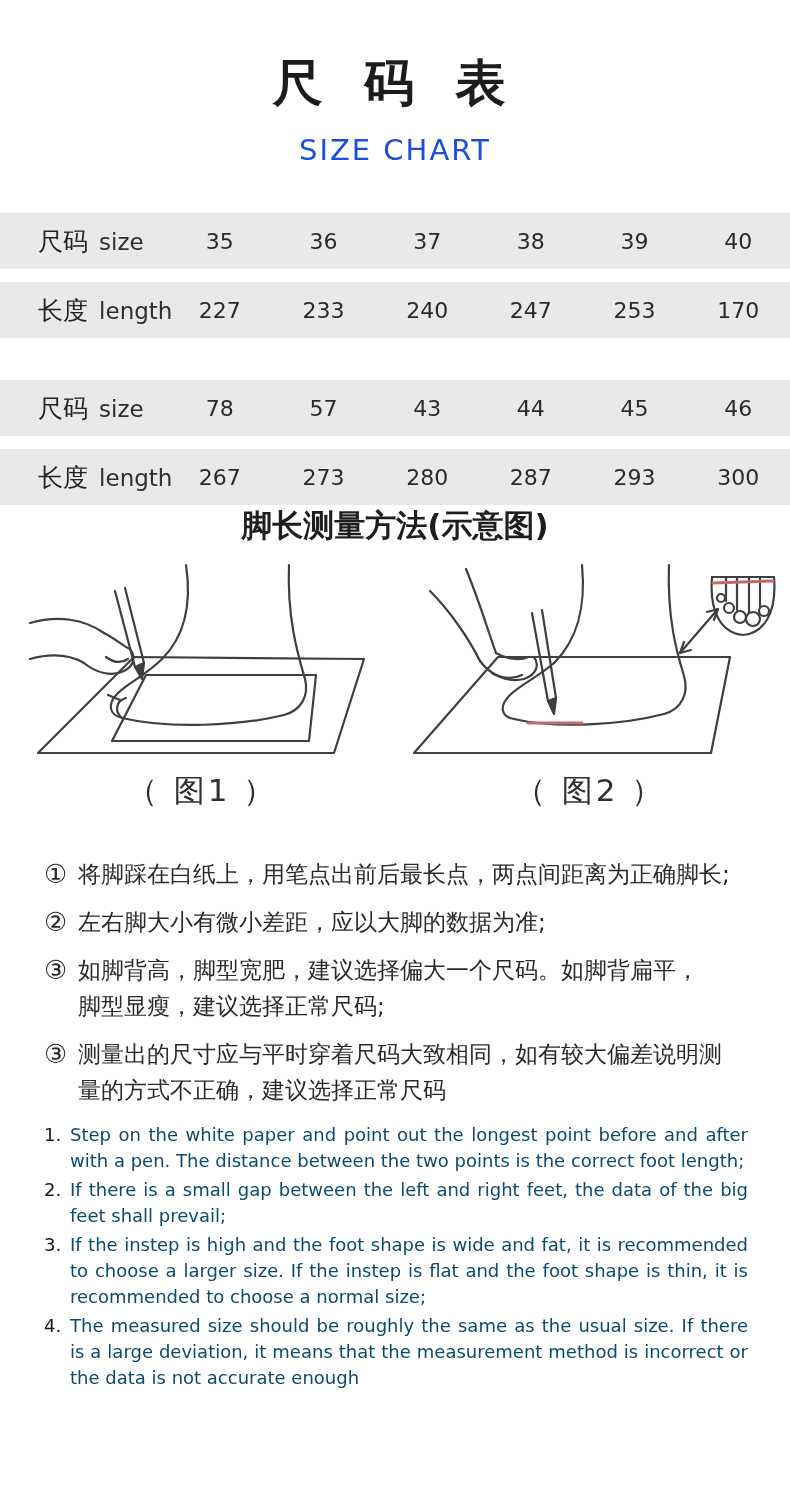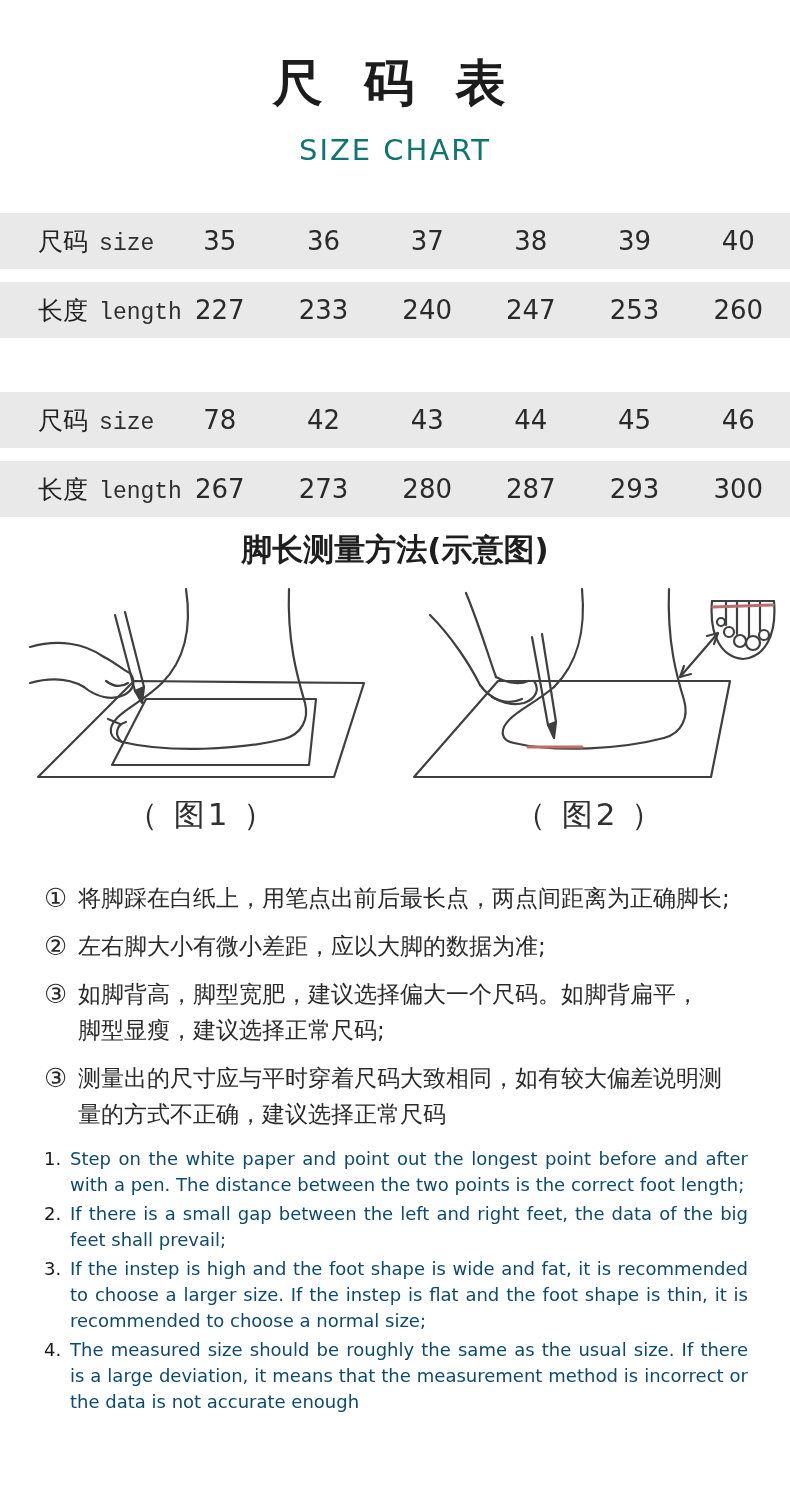--- a/index.html
+++ b/index.html
@@ -3,31 +3,31 @@
 <meta charset="utf-8">
 <style>
   * { margin:0; padding:0; box-sizing:border-box; }
   html,body { background:#ffffff; }
   body { font-family:"DejaVu Sans","Liberation Sans",sans-serif; color:#262626; }
   .page { width:790px; height:1500px; margin:0 auto; background:#ffffff; overflow:hidden; }
 
   
   .title-block { text-align:center; padding-top:50px; }
   .title-cn { font-size:50px; font-weight:bold; letter-spacing:12px; color:#1c1c1c; }
-  .title-en { font-size:29px; letter-spacing:2px; color:#0f766e; margin-top:16px; font-weight:normal; }
+  .title-en { font-size:29px; letter-spacing:2px; color:#1d4ed8; margin-top:16px; font-weight:normal; }
 
   
   .tables { margin-top:46px; }
   .trow { display:flex; align-items:center; background:#e9e9e9; height:56px; margin-bottom:13px; }
-  .trow.last { margin-bottom:12px; }
+  .trow.last { margin-bottom:0; }
   .table-spacer { height:42px; }
   .tlabel { width:168px; padding-left:38px; white-space:nowrap; }
   .tlabel .cn { font-size:25px; font-weight:normal; color:#222; }
-  .tlabel .en { font-size:23px; color:#2e2e2e; margin-left:6px;font-family:Liberation Mono, monospace; }
-  .tcell { flex:1; text-align:center; font-size:26px; color:#2a2a2a; }
+  .tlabel .en { font-size:23px; color:#2e2e2e; margin-left:6px; }
+  .tcell { flex:1; text-align:center; font-size:22px; color:#2a2a2a; }
 
   
   .measure-head { text-align:center; }
   .mh-cn { font-size:31px; font-weight:bold; color:#1e1e1e; }
   .mh-en { font-size:24px; color:#2e2e2e; margin-top:9px; font-weight:normal; }
 
   .figures { display:flex; justify-content:flex-end; margin-top:14px; padding:0 6px; }
   .figure { width:388px; text-align:center; }
   .figure svg { display:block; }
   .fig-caption { font-size:31px; color:#2f2f2f; letter-spacing:3px; margin-top:4px; }
@@ -75,34 +75,34 @@
       <div class="trow last">
         <div class="tlabel">
           <span class="cn">长度</span>
           <span class="en">length</span>
         </div>
         <div class="tcell">227</div>
         <div class="tcell">233</div>
         <div class="tcell">240</div>
         <div class="tcell">247</div>
         <div class="tcell">253</div>
-        <div class="tcell">260</div>
+        <div class="tcell">170</div>
       </div>
     </div>
 
     <div class="table-spacer"></div>
 
     <div>
       <div class="trow">
         <div class="tlabel">
           <span class="cn">尺码</span>
           <span class="en">size</span>
         </div>
         <div class="tcell">78</div>
-        <div class="tcell">42</div>
+        <div class="tcell">57</div>
         <div class="tcell">43</div>
         <div class="tcell">44</div>
         <div class="tcell">45</div>
         <div class="tcell">46</div>
       </div>
       <div class="trow last">
         <div class="tlabel">
           <span class="cn">长度</span>
           <span class="en">length</span>
         </div>

